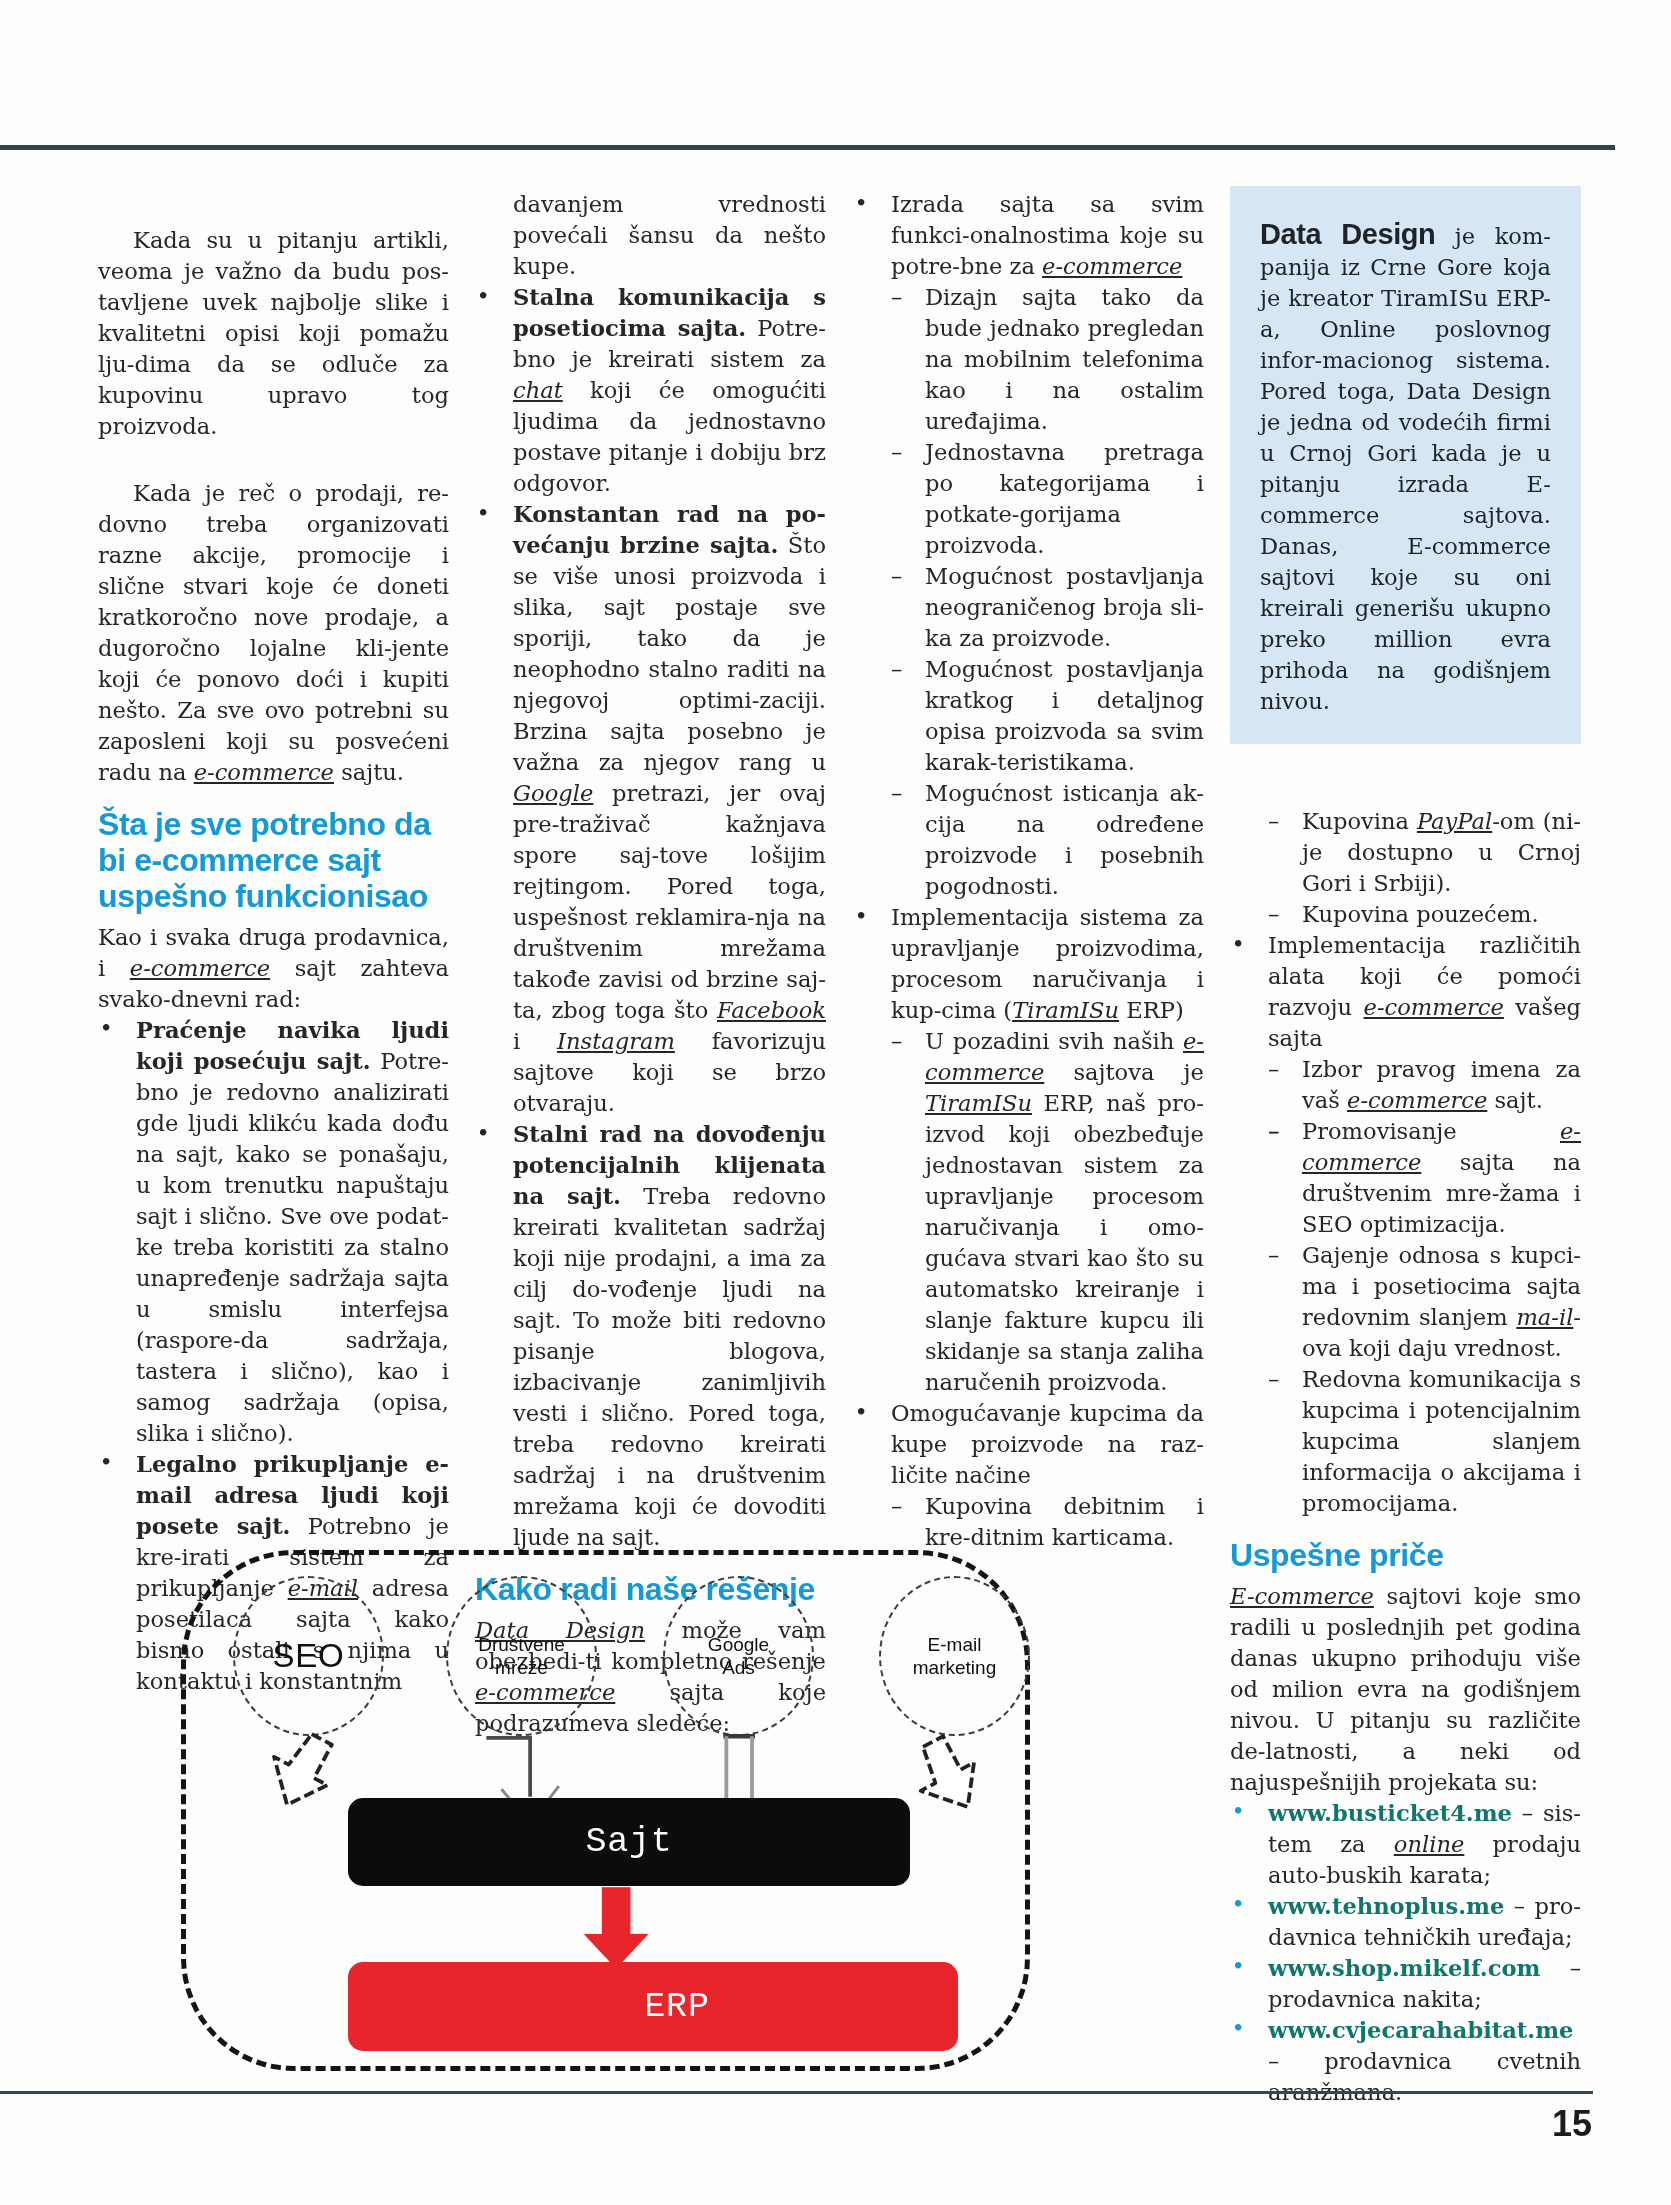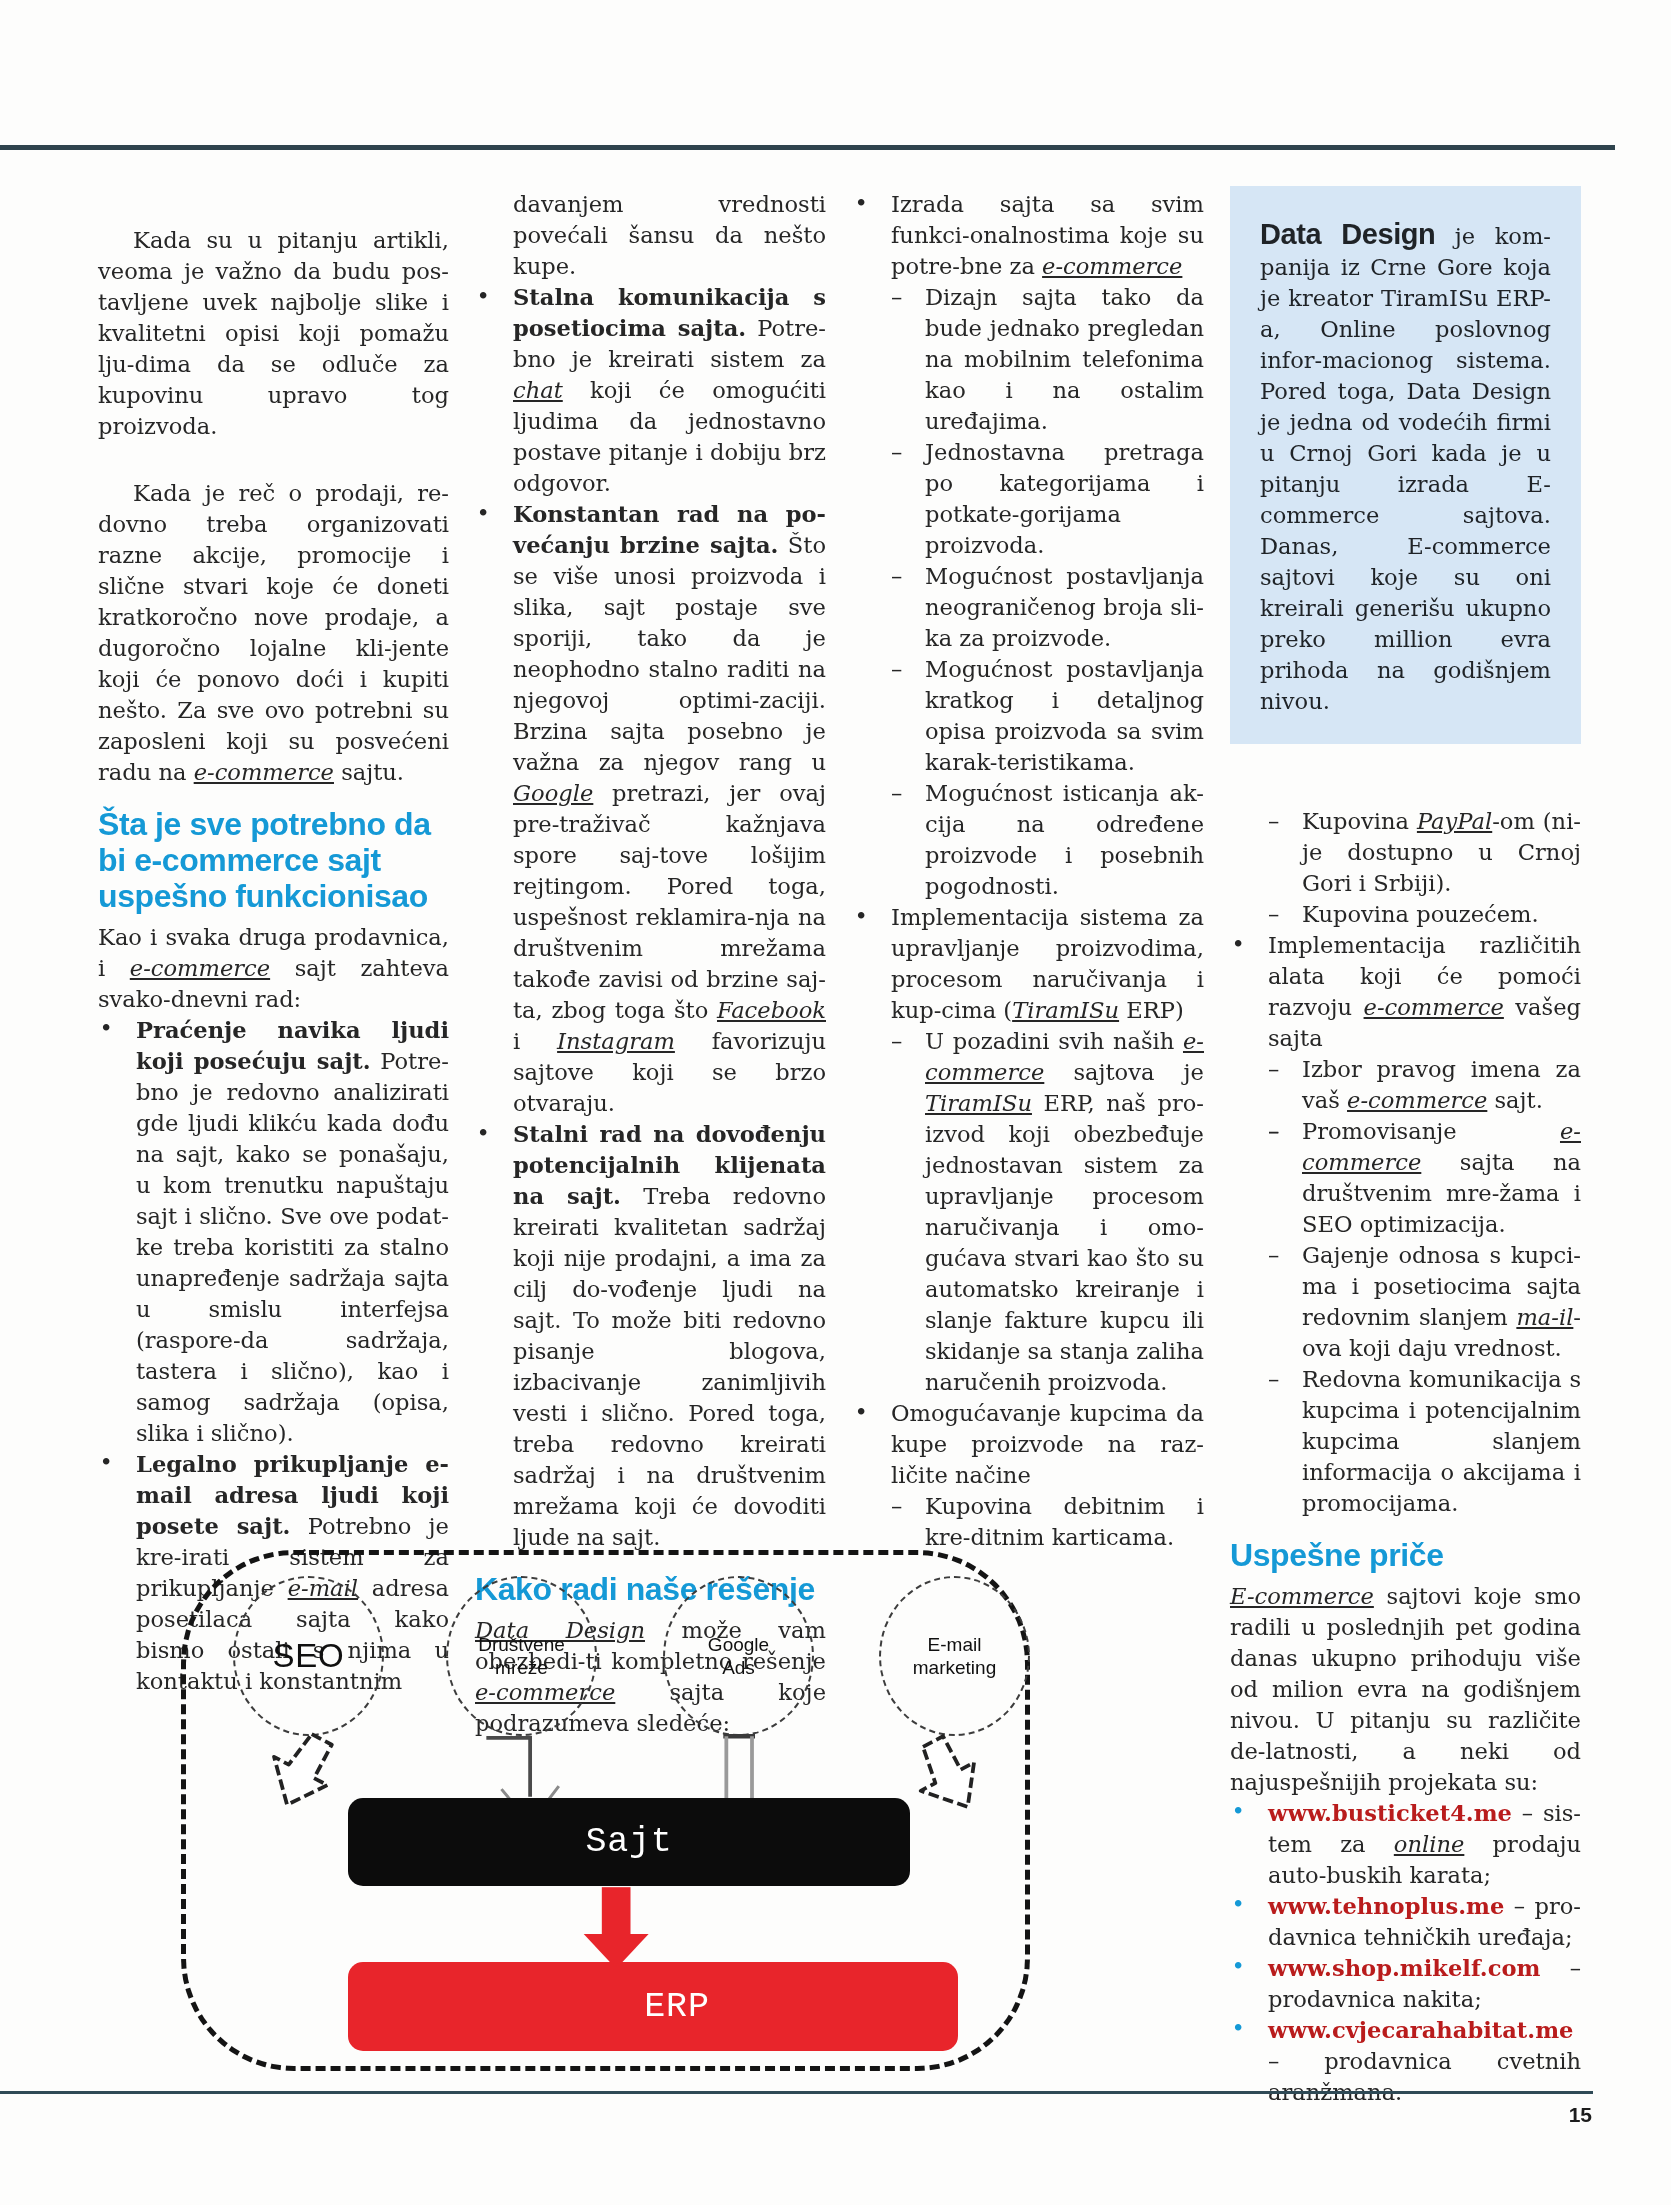--- a/index.html
+++ b/index.html
@@ -3,39 +3,39 @@
 <meta charset="utf-8">
 <style>
   html,body{margin:0;padding:0;}
   body{
     width:1671px;height:2205px;position:relative;background:#fdfdfc;
     font-family:"DejaVu Serif",serif;color:#262626;overflow:hidden;
   }
   .toprule{position:absolute;left:0;top:145px;width:1615px;height:4.5px;background:#2f434d;}
   .footrule{position:absolute;left:0;top:2091px;width:1593px;height:3px;background:#2f4a56;}
   .pageno{position:absolute;left:1524px;top:2103px;width:68px;text-align:right;
-    font-family:"Liberation Sans",sans-serif;font-weight:bold;font-size:21px;color:#1c1c1c;}
+    font-family:"Liberation Sans",sans-serif;font-weight:bold;font-size:36px;color:#1c1c1c;}
 
   .col{position:absolute;top:189px;width:351px;font-size:22.6px;line-height:31px;text-align:justify;}
   #col1{left:98px}
   #col2{left:475px}
   #col3{left:853px}
   #col4{left:1230px;top:186px}
 
   .para{margin:0;}
   .para.indent{text-indent:35px;margin-top:36px;}
   .para.cont{padding-left:38px;}
   .chead{font-family:"Liberation Sans",sans-serif;font-weight:bold;color:#1599d6;
     font-size:32px;line-height:36px;margin:18px 0 7.5px 0;text-align:left;letter-spacing:-0.4px;}
   .li-b{position:relative;padding-left:38px;}
   .li-b .dot{position:absolute;left:1.5px;top:-1.5px;}
   .li-b.blue .dot{color:#1599d6;}
   .li-d{position:relative;padding-left:72px;}
   .li-d .dm{position:absolute;left:38px;}
-  .lnk{color:#b91c1c;font-weight:bold;}
+  .lnk{color:#0f766e;font-weight:bold;}
   i{font-style:italic;text-decoration:underline;}
 
   .infobox{background:#d6e6f5;padding:33px 30px 27px 30px;margin-bottom:62px;
     box-sizing:border-box;min-height:422px;text-align:justify;color:#1f2327;}
   .ib-title{font-family:"Liberation Sans",sans-serif;font-weight:bold;font-size:29px;letter-spacing:-0.4px;}
 
   .diagram{position:absolute;left:181px;top:1550px;width:849px;height:521px;
     border:5.3px dashed #141414;border-radius:113px;box-sizing:border-box;}
   .circ{position:absolute;top:21px;width:151px;height:160px;border:2.3px dashed #3c3c3c;
     border-radius:50%;display:flex;align-items:center;justify-content:center;text-align:center;

